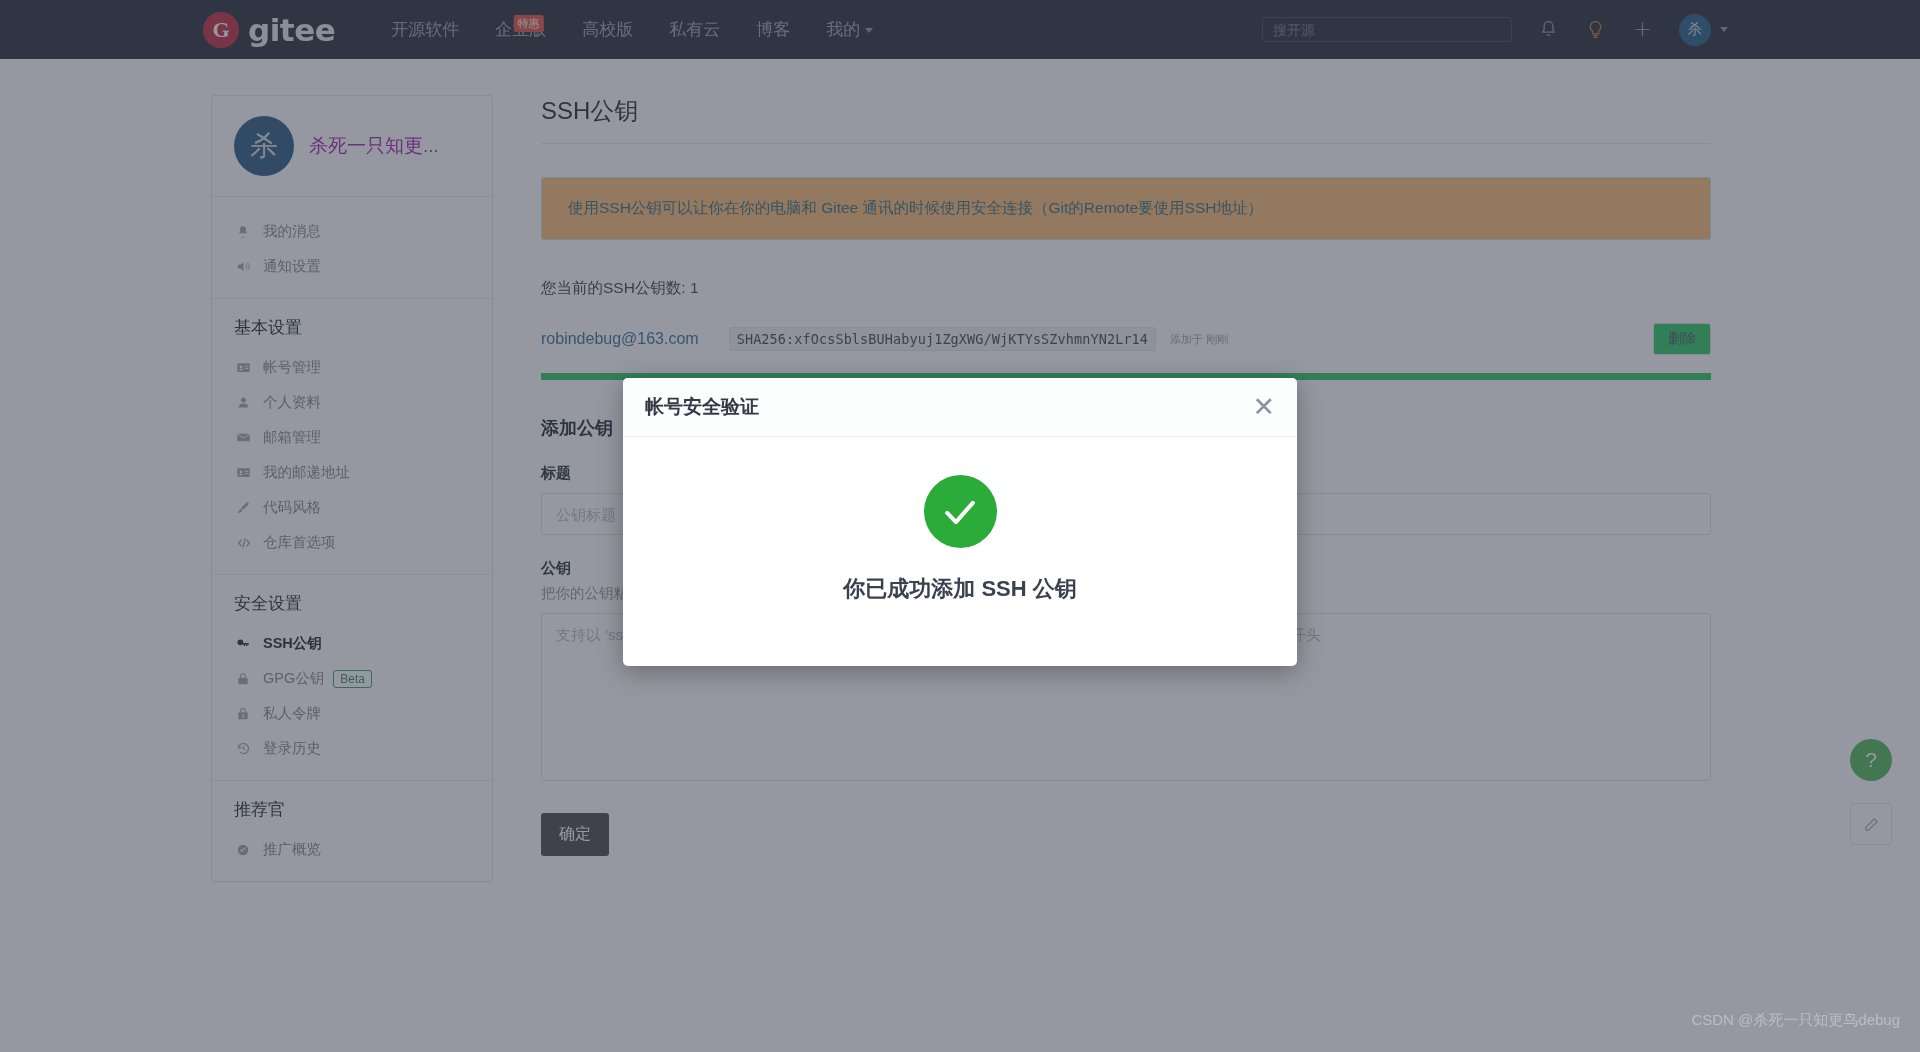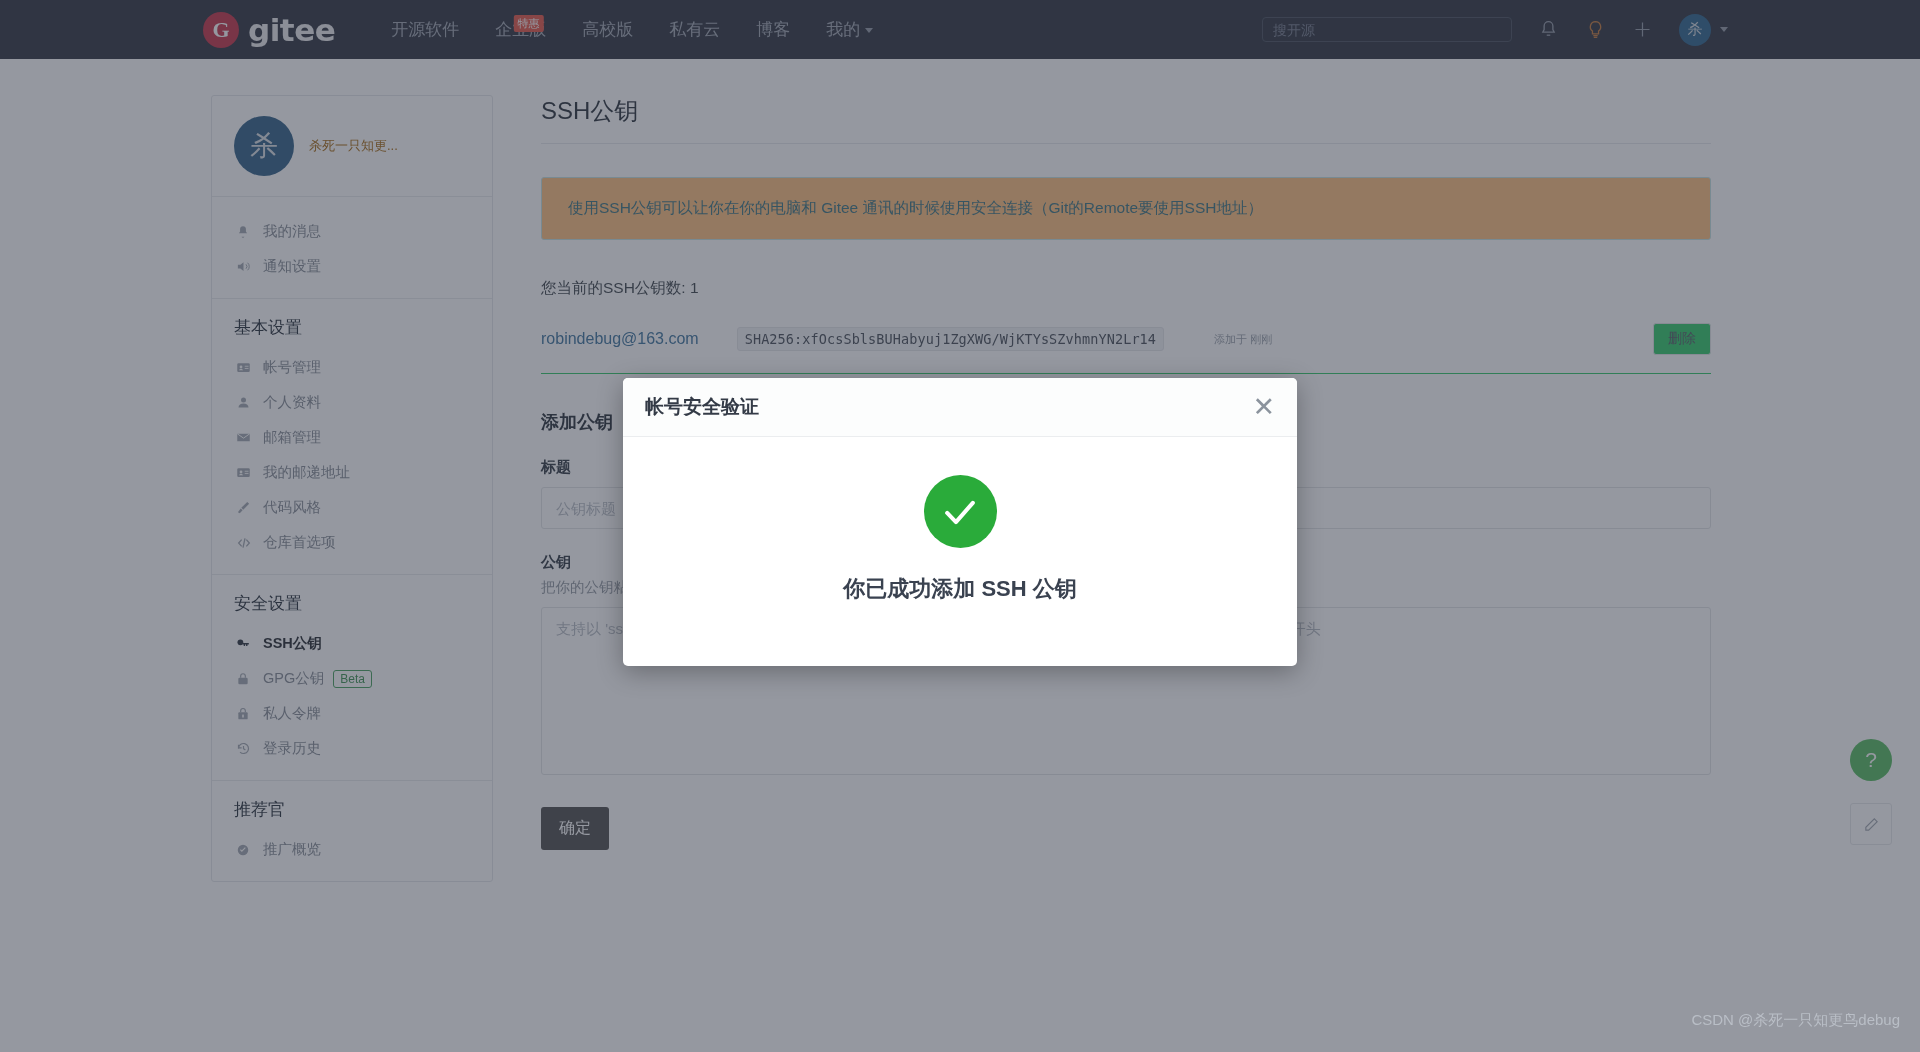--- a/index.html
+++ b/index.html
@@ -83,21 +83,21 @@
     border: 1px solid #e3e5e8; border-radius: 3px;
     background: #fff;
   }
   .side-profile { display: flex; align-items: center; padding: 20px 22px; }
   .side-avatar {
     width: 60px; height: 60px; border-radius: 50%;
     background: #22557e; color: #d7dde3;
     display: flex; align-items: center; justify-content: center;
     font-size: 28px;
   }
-  .side-name { margin-left: 15px; color: #a16207; font-size: 13px; }
+  .side-name { margin-left: 15px; color: #a21caf; font-size: 19px; }
   .side-sep { height: 1px; background: #e7e9eb; margin: 0; }
   .side-group { padding: 17px 0 14px 0; }
   .side-title { font-size: 17px; color: #16202b; padding: 0 0 11px 22px; }
   .side-link {
     display: flex; align-items: center;
     padding: 8px 0 8px 24px;
     color: #7d848e; font-size: 14.5px; cursor: pointer;
     text-decoration: none;
   }
   .side-link.active { color: #14191f; font-weight: bold; }
@@ -119,25 +119,25 @@
   .notice {
     margin-top: 33px;
     border: 1px solid #bfdfe0; background: #fdba74;
     border-radius: 3px;
     padding: 20px 26px;
     color: #2d6a78; font-size: 15.5px;
   }
   .keycount { margin-top: 38px; font-size: 15.5px; color: #30383f; }
   .keyrow {
     margin-top: 24px; display: flex; align-items: center;
-    padding-bottom: 18px; border-bottom: 1px solid #22c55e; gap: 36px;
+    padding-bottom: 18px; border-bottom: 7px solid #22c55e;
   }
   .key-email { color: #2f6a97; font-size: 16px; cursor: pointer; }
   .key-fp {
-    margin-left: 2px;
+    margin-left: 30px;
     background: #f0f1f3; border: 1px solid #e2e4e7; border-radius: 3px;
     padding: 3px 7px;
     font-family: "DejaVu Sans Mono", "Liberation Mono", monospace;
     font-size: 13.5px; color: #3a424c; letter-spacing: 0.1px;
   }
   .key-time { margin-left: 14px; color: #9199a3; font-size: 11px; }
   .key-del {
     margin-left: auto;
     background: #22c55e; border: 1px solid #e0e2e5; border-radius: 3px;
     color: #4a525c; font-size: 14px; padding: 6px 14px; cursor: pointer;

